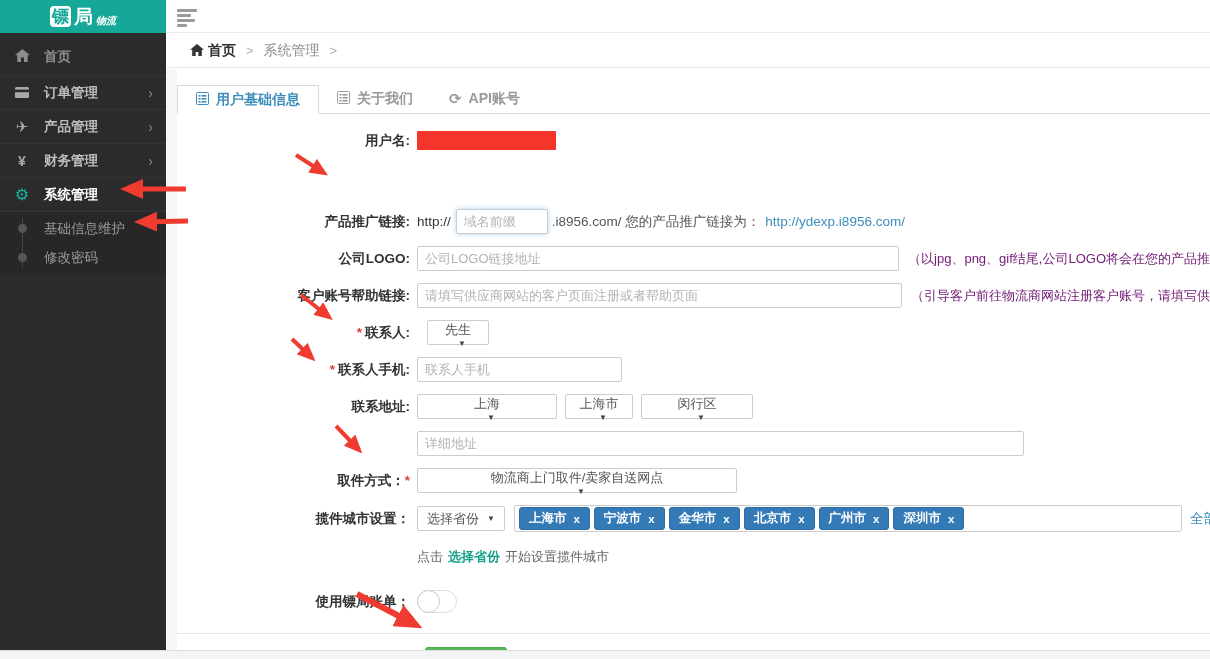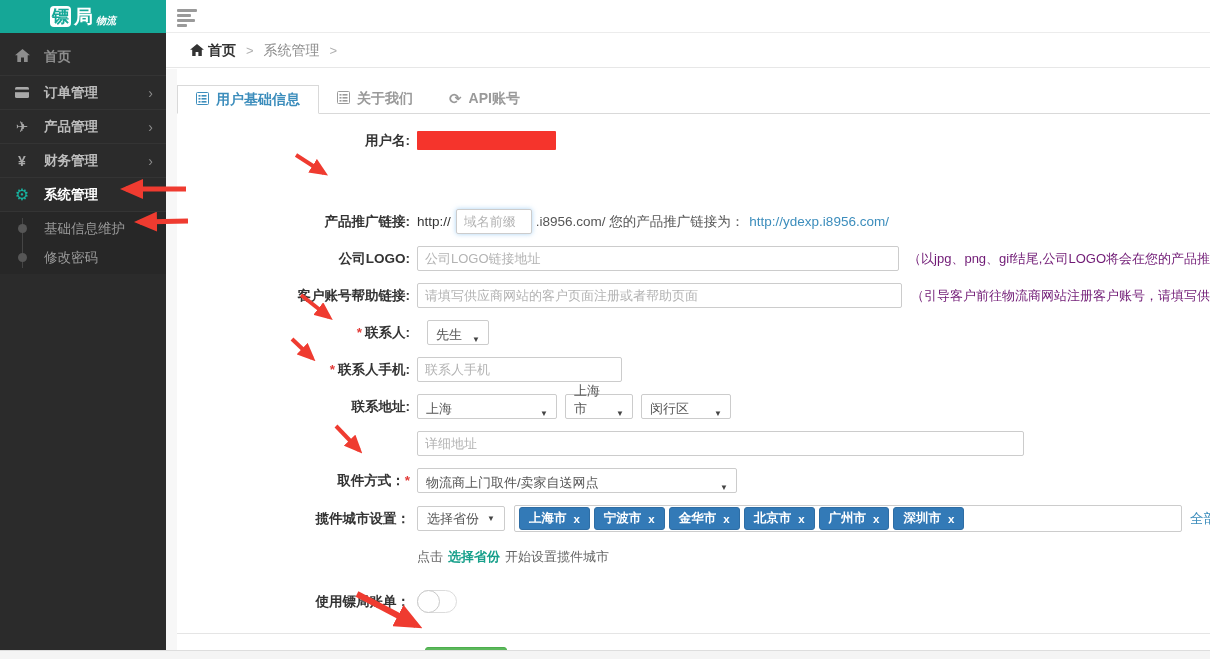--- a/index.html
+++ b/index.html
@@ -56,21 +56,21 @@
   .row { display:flex; align-items:center; margin-bottom:12px; min-height:25px; }
   .lbl { width:240px; text-align:right; padding-right:7px; font-weight:bold; font-size:13.5px;
     color:#333; white-space:nowrap; flex:none; }
   .star { color:#e23c39; font-weight:bold; margin-right:3px; }
   .star-after { color:#e23c39; font-weight:bold; }
   input[type=text] { height:25px; border:1px solid #ccc; border-radius:2px; padding:0 7px;
     font-size:13px; color:#555; outline:none; font-family:inherit; }
   input::placeholder { color:#b3b3b3; }
   .inp-focus { border-color:#66afe9; box-shadow:0 0 5px rgba(102,175,233,.55); }
   .sel { height:25px; border:1px solid #ccc; border-radius:2px; background:#fff; color:#555;
-    display:flex; align-items:flex-end; justify-content:space-between; padding:0 8px; cursor:pointer; font-size:13px; }
+    display:flex; align-items:center; justify-content:space-between; padding:0 8px; cursor:pointer; font-size:13px;flex-direction:column; }
   .caret { font-size:8px; color:#444; margin-left:8px; }
   .redbar { width:139px; height:19px; background:#f5342c; border-radius:1px; }
   .note { color:#701a75; font-size:13px; margin-left:9px; white-space:nowrap; }
   .plain { color:#333; font-size:13.5px; }
   .suffix { color:#555; font-size:13.5px; margin-left:4px; white-space:nowrap; }
   .bluelink { color:#3c8dbc; font-size:13.5px; text-decoration:none; cursor:pointer; white-space:nowrap; }
   .prov-btn { height:25px; border:1px solid #ccc; border-radius:2px; background:#fff; color:#555;
     display:flex; align-items:center; padding:0 9px; cursor:pointer; margin-right:9px; flex:none; }
   .tagbox { width:668px; height:27px; border:1px solid #ccc; border-radius:2px; display:flex;
     align-items:center; padding:0 4px; gap:4px; flex:none; }
@@ -215,21 +215,21 @@
       <span class="lbl">用户名:</span>
       <span class="redbar"></span>
     </div>
 
     <div class="row">
     </div>
 
     <div class="row">
       <span class="lbl">产品推广链接:</span>
       <span class="plain" style="margin-right:5px;">http://</span>
-      <input type="text" class="inp-focus" style="width: 76px;" placeholder="域名前缀">
+      <input type="text" class="inp-focus" style="width: 92px;" placeholder="域名前缀">
       <span class="suffix">.i8956.com/ 您的产品推广链接为：</span>
       <a class="bluelink" style="margin-left:5px;">http://ydexp.i8956.com/</a>
     </div>
 
     <div class="row">
       <span class="lbl">公司LOGO:</span>
       <input type="text" style="width: 510px;" placeholder="公司LOGO链接地址">
       <span class="note">（以jpg、png、gif结尾,公司LOGO将会在您的产品推</span>
     </div>
 
@@ -255,21 +255,21 @@
     <div class="row">
       <span class="lbl">联系地址:</span>
       <div class="sel" style="width:140px;">
         <span>上海</span>
         <span class="caret">▼</span>
       </div>
       <div class="sel" style="width:68px; margin-left:8px;">
         <span>上海市</span>
         <span class="caret">▼</span>
       </div>
-      <div class="sel" style="width:90px; margin-left:8px;">
+      <div class="sel" style="width:112px; margin-left:8px;">
         <span>闵行区</span>
         <span class="caret">▼</span>
       </div>
     </div>
 
     <div class="row">
       <span class="lbl"></span>
       <input type="text" style="width: 607px;" placeholder="详细地址">
     </div>
 

